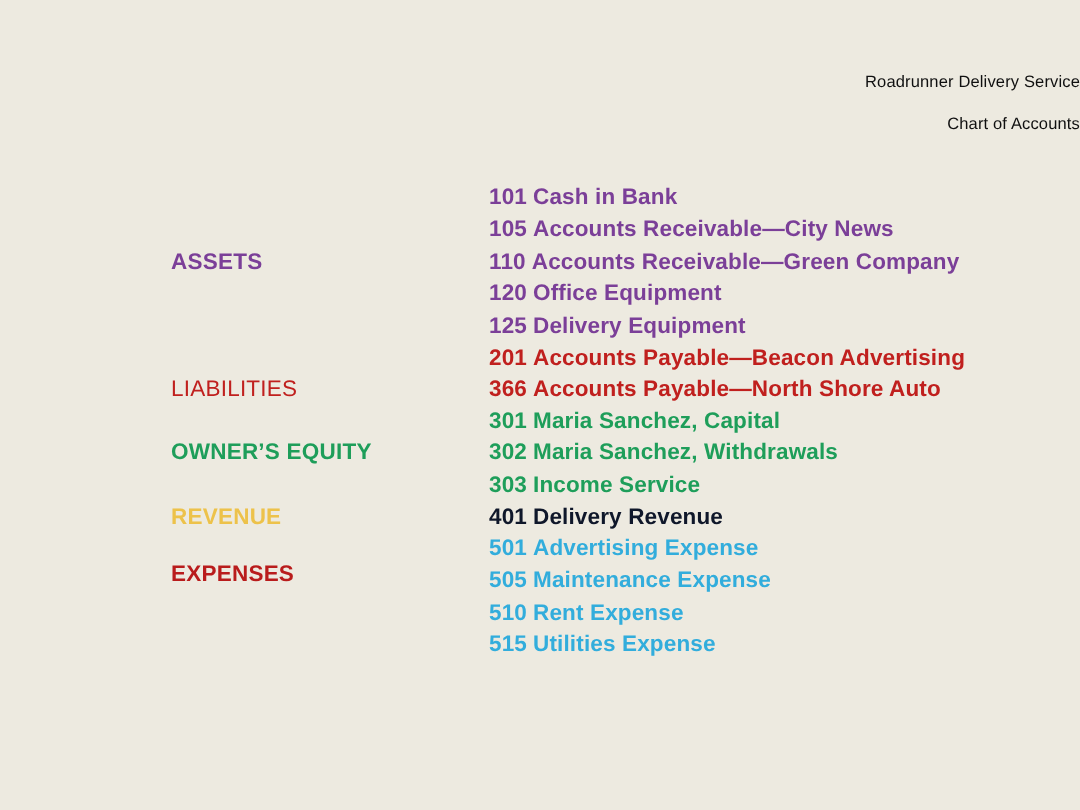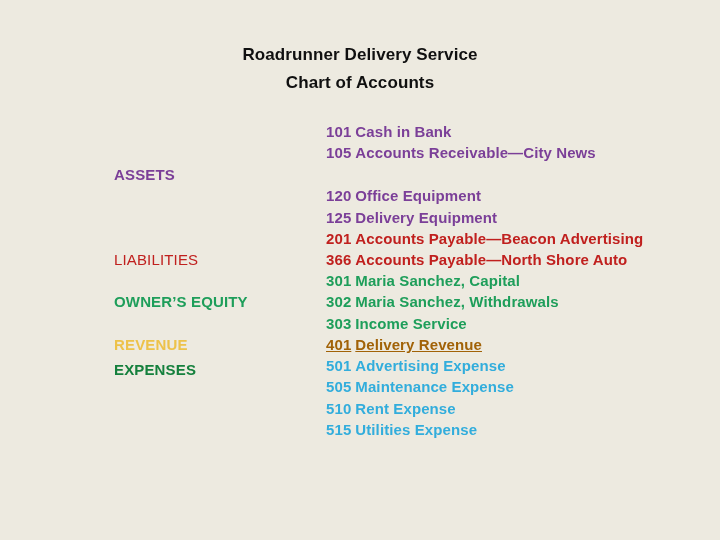--- a/index.html
+++ b/index.html
@@ -29,25 +29,26 @@
   #title-block {
     position: absolute;
     left: 0;
     top: 41px;
     width: 720px;
     text-align: center;
   }
   .title-line {
     display: block;
     color: #101010;
-    font-weight: bold;
-    font-size: 17px;
+    font-weight: normal;
+    font-size: 11px;
     line-height: 28px;
     letter-spacing: 0.1px;
     white-space: nowrap;
+    text-align: right;
   }
 
   
   #body-area {
     position: absolute;
     left: 0;
     top: 118px;
     width: 720px;
     height: 345px;
   }
@@ -104,34 +105,35 @@
     <span class="title-line" style="color: rgb(16, 16, 16);">Chart of Accounts</span>
   </div>
 
   <div id="body-area">
 
     <div id="category-column">
         <div class="category-label" style="top: 49px; color: rgb(123, 63, 152);">ASSETS</div>
         <div class="category-label weight-regular" style="top: 134px; color: rgb(192, 32, 30);">LIABILITIES</div>
         <div class="category-label" style="top: 176px; color: rgb(30, 158, 90);">OWNER’S EQUITY</div>
         <div class="category-label" style="top: 219px; color: rgb(237, 194, 74);">REVENUE</div>
-        <div class="category-label" style="top: 244px; color: #15803d;">EXPENSES</div>
+        <div class="category-label" style="top: 257px; color: #b91c1c;">EXPENSES</div>
       </div>
 
     <div id="accounts-column">
         <div class="account-line" style="top: 6px; color: rgb(123, 63, 152);"><span class="account-number">101</span><span class="account-name">Cash in Bank</span></div>
         <div class="account-line" style="top: 27px; color: rgb(123, 63, 152);"><span class="account-number">105</span><span class="account-name">Accounts Receivable—City News</span></div>
+        <div class="account-line" style="top: 49px; color: rgb(123, 63, 152);"><span class="account-number">110</span><span class="account-name">Accounts Receivable—Green Company</span></div>
         <div class="account-line" style="top: 70px; color: rgb(123, 63, 152);"><span class="account-number">120</span><span class="account-name">Office Equipment</span></div>
         <div class="account-line" style="top: 92px; color: rgb(123, 63, 152);"><span class="account-number">125</span><span class="account-name">Delivery Equipment</span></div>
         <div class="account-line" style="top: 113px; color: rgb(192, 32, 30); text-align: center;"><span class="account-number">201</span><span class="account-name">Accounts Payable—Beacon Advertising</span></div>
         <div class="account-line" style="top: 134px; color: rgb(192, 32, 30);"><span class="account-number">366</span><span class="account-name">Accounts Payable—North Shore Auto</span></div>
         <div class="account-line" style="top: 155px; color: rgb(30, 158, 90);"><span class="account-number">301</span><span class="account-name">Maria Sanchez, Capital</span></div>
         <div class="account-line" style="top: 176px; color: rgb(30, 158, 90);"><span class="account-number">302</span><span class="account-name">Maria Sanchez, Withdrawals</span></div>
         <div class="account-line" style="top: 198px; color: rgb(30, 158, 90);"><span class="account-number">303</span><span class="account-name">Income Service</span></div>
-        <div class="account-line" style="top: 219px; color: #a16207; text-decoration: underline;"><span class="account-number">401</span><span class="account-name">Delivery Revenue</span></div>
+        <div class="account-line" style="top: 219px; color: #0f172a;"><span class="account-number">401</span><span class="account-name">Delivery Revenue</span></div>
         <div class="account-line" style="top: 240px; color: rgb(50, 173, 220);"><span class="account-number">501</span><span class="account-name">Advertising Expense</span></div>
         <div class="account-line" style="top: 261px; color: rgb(50, 173, 220);"><span class="account-number">505</span><span class="account-name">Maintenance Expense</span></div>
         <div class="account-line" style="top: 283px; color: rgb(50, 173, 220);"><span class="account-number">510</span><span class="account-name">Rent Expense</span></div>
         <div class="account-line" style="top: 304px; color: rgb(50, 173, 220);"><span class="account-number">515</span><span class="account-name">Utilities Expense</span></div>
       </div>
 
   </div>
 
 </div>
 

